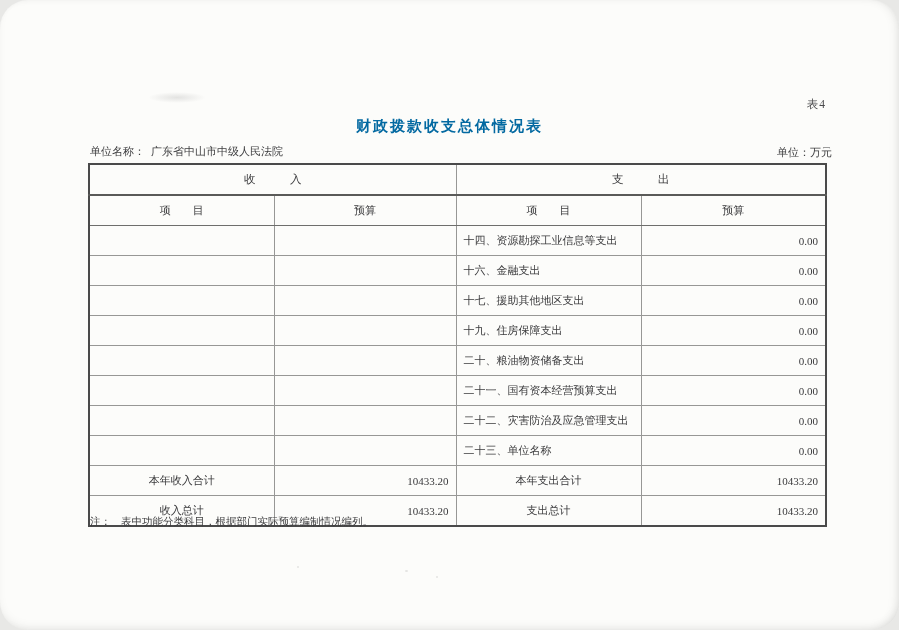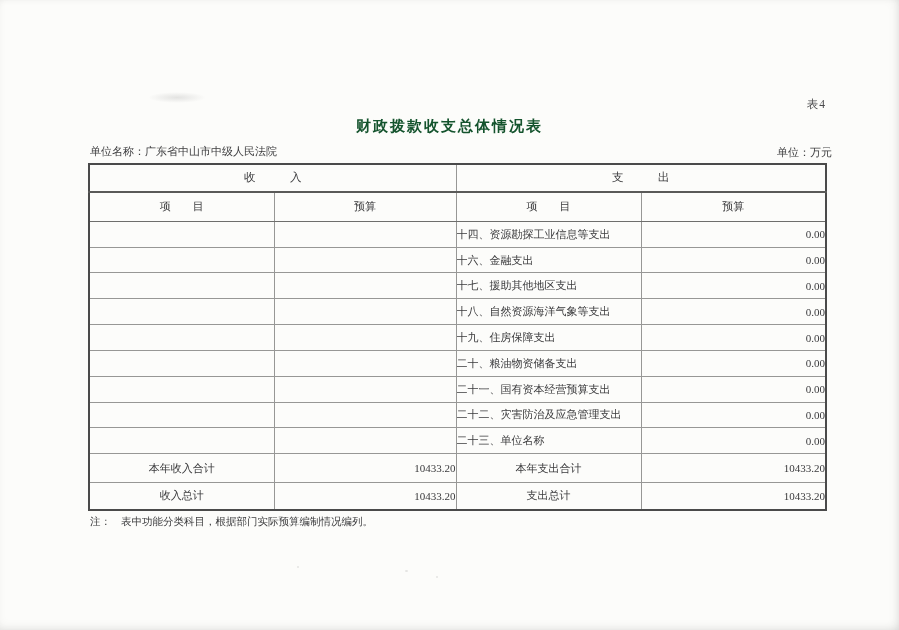--- a/index.html
+++ b/index.html
@@ -6,49 +6,50 @@
   .page{
     position:relative;
     width:899px;height:630px;
     background:#fcfcfa;
     overflow:hidden;
     font-family:"Liberation Serif","DejaVu Serif",serif;
     color:#3a3a3c;
     box-shadow: inset -5px 0 12px -5px rgba(0,0,0,0.12),
                 inset 0 -5px 12px -5px rgba(0,0,0,0.10),
                 inset 0 3px 8px -6px rgba(0,0,0,0.05);
+    border-radius: 28px;
   }
   .table-tag{
     position:absolute; top:97px; right:73px;
     font-size:11.5px; letter-spacing:1px; color:#4a4a4c;
   }
   .title{
     position:absolute; top:117px; left:0; width:100%;
     margin:0; text-align:center;
-    font-size:15px; font-weight:bold; letter-spacing:2px; color:#14532d;
+    font-size:15px; font-weight:bold; letter-spacing:2px; color:#0369a1;
   }
   .meta-left{
     position:absolute; top:144px; left:90px;
     font-size:11px; color:#3c3c3e;
   }
-  .meta-left .val{}
+  .meta-left .val{margin-left:6px;}
   .meta-right{
     position:absolute; top:145px; right:67px;
     font-size:11px; color:#3c3c3e;
   }
   table.budget{
     position:absolute; left:88px; top:163px;
     width:737px; height:348px;
     border-collapse:collapse; table-layout:fixed;
     border:2px solid #4a4a4a;
   }
   table.budget td{
     border:1px solid #979795;
     font-size:11px; color:#3a3a3c;
-    padding:0; vertical-align:middle;
+    padding:7px; vertical-align:middle;
     overflow:hidden; white-space:nowrap;
   }
   tr.h1{height:24px;}
   tr.h1 td{
     text-align:center; border-bottom:2px solid #5a5a58;
     font-size:11.5px;
   }
   tr.h2{height:26px;}
   tr.h2 td{text-align:center; border-bottom:1.5px solid #6e6e6c;}
   tr.dr{height:22.5px;}
@@ -128,26 +129,20 @@
     </tr>
     <tr class="dr">
       <td class="c-item"></td>
       <td class="c-val mid"></td>
       <td class="c-item">十七、援助其他地区支出</td>
       <td class="c-val">0.00</td>
     </tr>
     <tr class="dr">
       <td class="c-item"></td>
       <td class="c-val mid"></td>
-      <td class="c-item">十八、自然资源海洋气象等支出</td>
-      <td class="c-val">0.00</td>
-    </tr>
-    <tr class="dr">
-      <td class="c-item"></td>
-      <td class="c-val mid"></td>
       <td class="c-item">十九、住房保障支出</td>
       <td class="c-val">0.00</td>
     </tr>
     <tr class="dr">
       <td class="c-item"></td>
       <td class="c-val mid"></td>
       <td class="c-item">二十、粮油物资储备支出</td>
       <td class="c-val">0.00</td>
     </tr>
     <tr class="dr">

